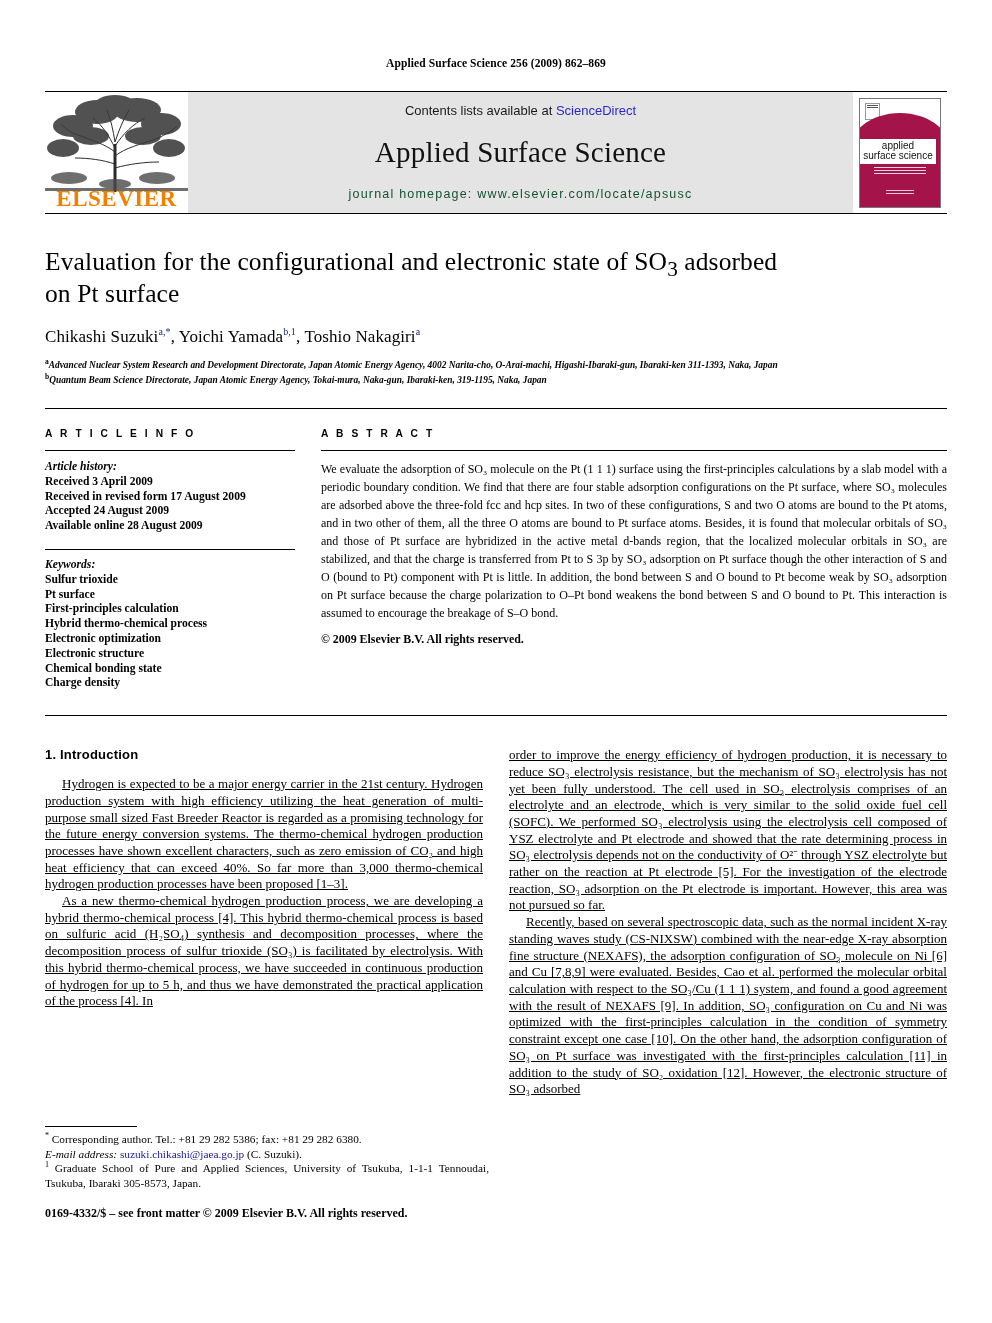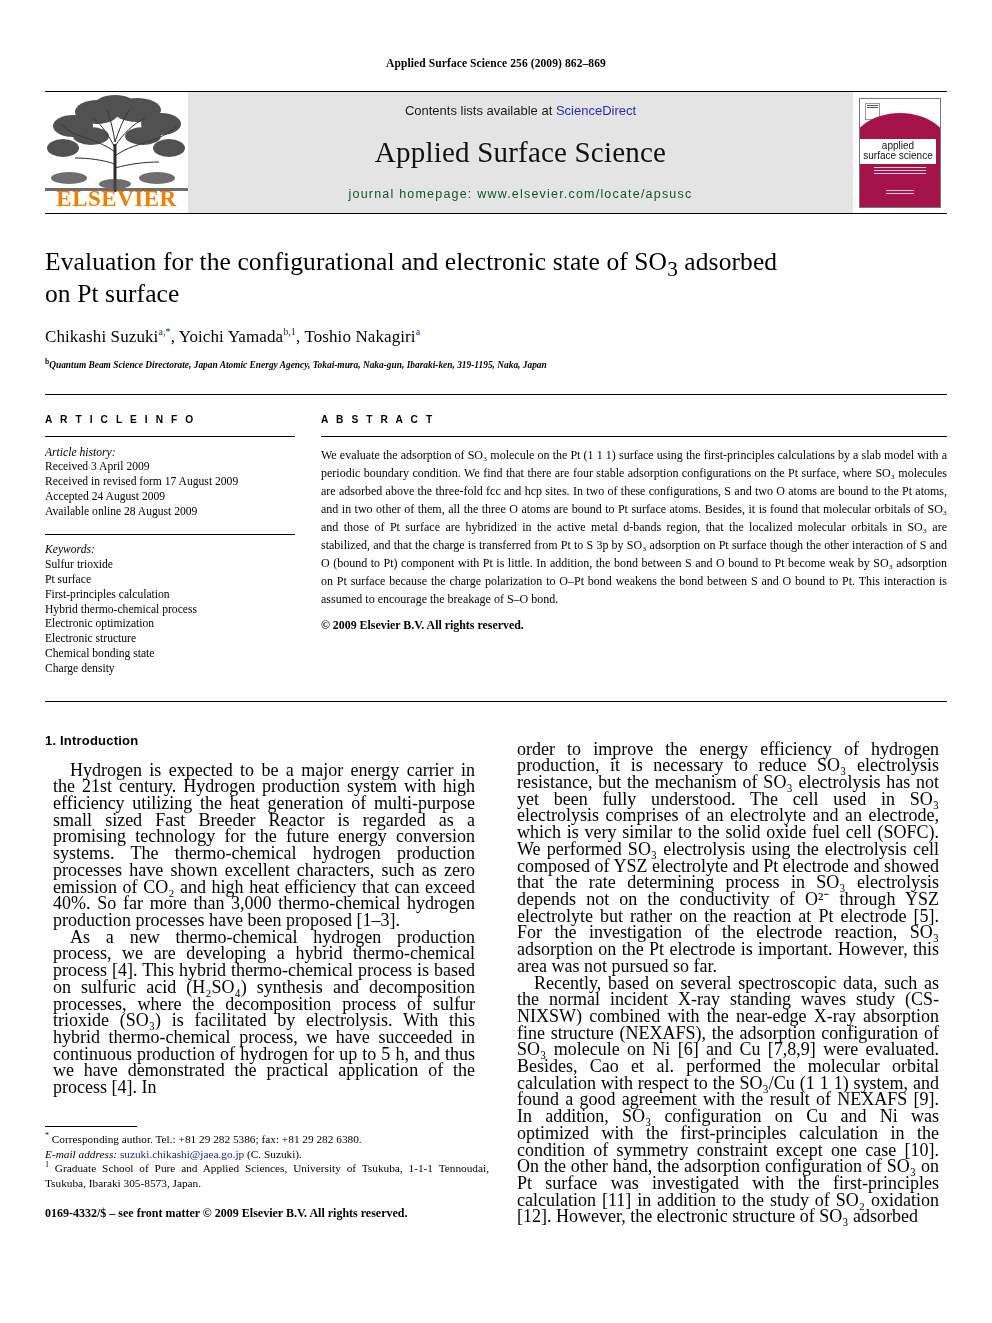--- a/index.html
+++ b/index.html
@@ -198,21 +198,21 @@
     font-size: 10.2px;
     letter-spacing: 2.6px;
   }
   .sec-rule {
     border: 0;
     border-top: 1.5px solid #000;
     margin: 11px 0 9px 0;
   }
   .info-block {
     font-family: "Liberation Serif", serif;
-    font-weight: normal;
+    font-weight: bold;
     font-size: 11.6px;
     line-height: 14.8px;
   }
   .info-block .it { font-style: italic; }
   .info-sep {
     border: 0;
     border-top: 0.9px solid #000;
     margin: 15px 0 8px 0;
   }
   .abstract-body {
@@ -243,24 +243,25 @@
   .bcol { flex: 1 1 0; min-width: 0; }
   h2.section-title {
     font-family: "Liberation Sans", sans-serif;
     font-weight: bold;
     font-size: 13px;
     margin: 0 0 14px 0;
     letter-spacing: 0.2px;
   }
   .bodytext {
     font-family: "Liberation Serif", serif;
-    font-size: 18px;
+    font-size: 13px;
     line-height: 16.7px;
     text-align: justify;
-    margin: 8px;
+    margin: 0;
+    text-decoration: underline;
   }
   .bodytext p { margin: 0; text-indent: 17px; }
   .bodytext p.noindent { text-indent: 0; }
 
   
   .footnotes {
     position: absolute;
     left: 45px;
     top: 1126px;
     width: 444px;
@@ -367,20 +368,21 @@
     <h1 class="article-title">
       <span>Evaluation for the configurational and electronic state of SO</span><sub>3</sub><span> adsorbed</span><br>
       <span>on Pt surface</span>
     </h1>
 
     <div class="authors">
       <span>Chikashi Suzuki</span><sup>a,*</sup>, <span>Yoichi Yamada</span><sup>b,1</sup>, <span>Toshio Nakagiri</span><sup>a</sup>
     </div>
 
     <div class="affiliations">
+      <div><sup>a</sup><span>Advanced Nuclear System Research and Development Directorate, Japan Atomic Energy Agency, 4002 Narita-cho, O-Arai-machi, Higashi-Ibaraki-gun, Ibaraki-ken 311-1393, Naka, Japan</span></div>
       <div><sup>b</sup><span>Quantum Beam Science Directorate, Japan Atomic Energy Agency, Tokai-mura, Naka-gun, Ibaraki-ken, 319-1195, Naka, Japan</span></div>
     </div>
   </div>
 
   <hr class="rule-thin">
 
   <div class="infoabs">
 
     <div class="col-info">
       <div class="sec-head">A R T I C L E  I N F O</div>

